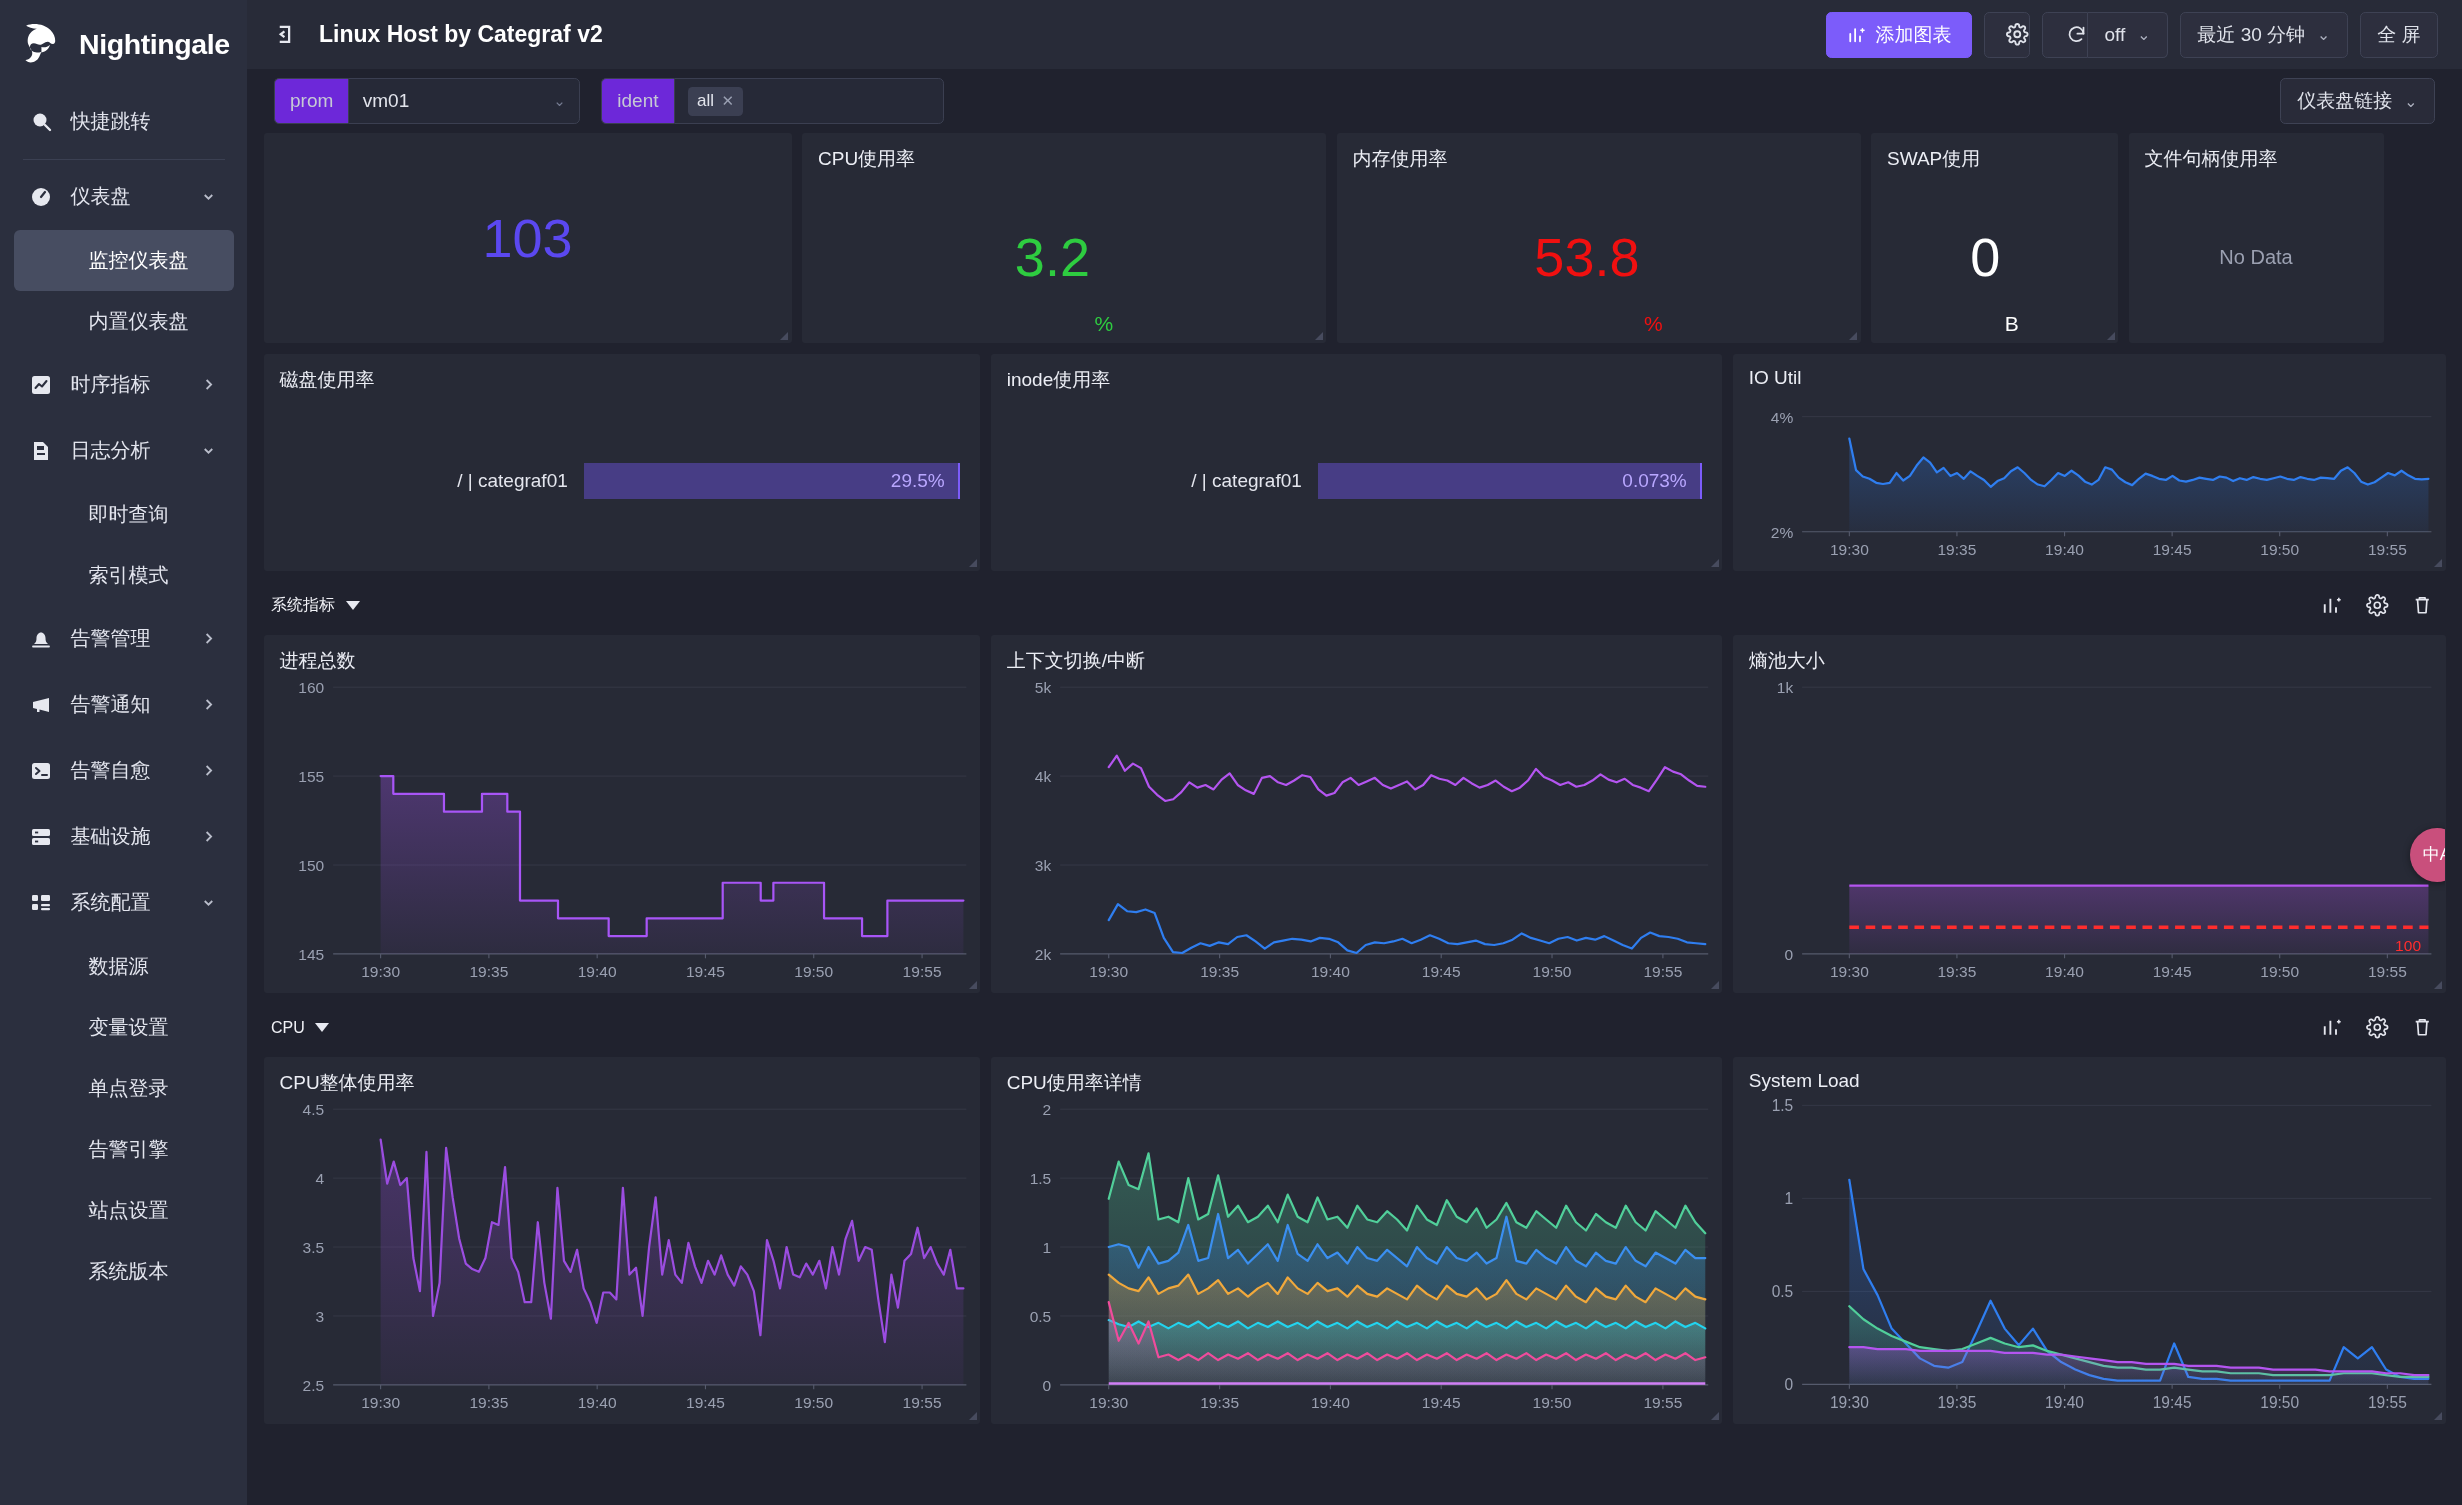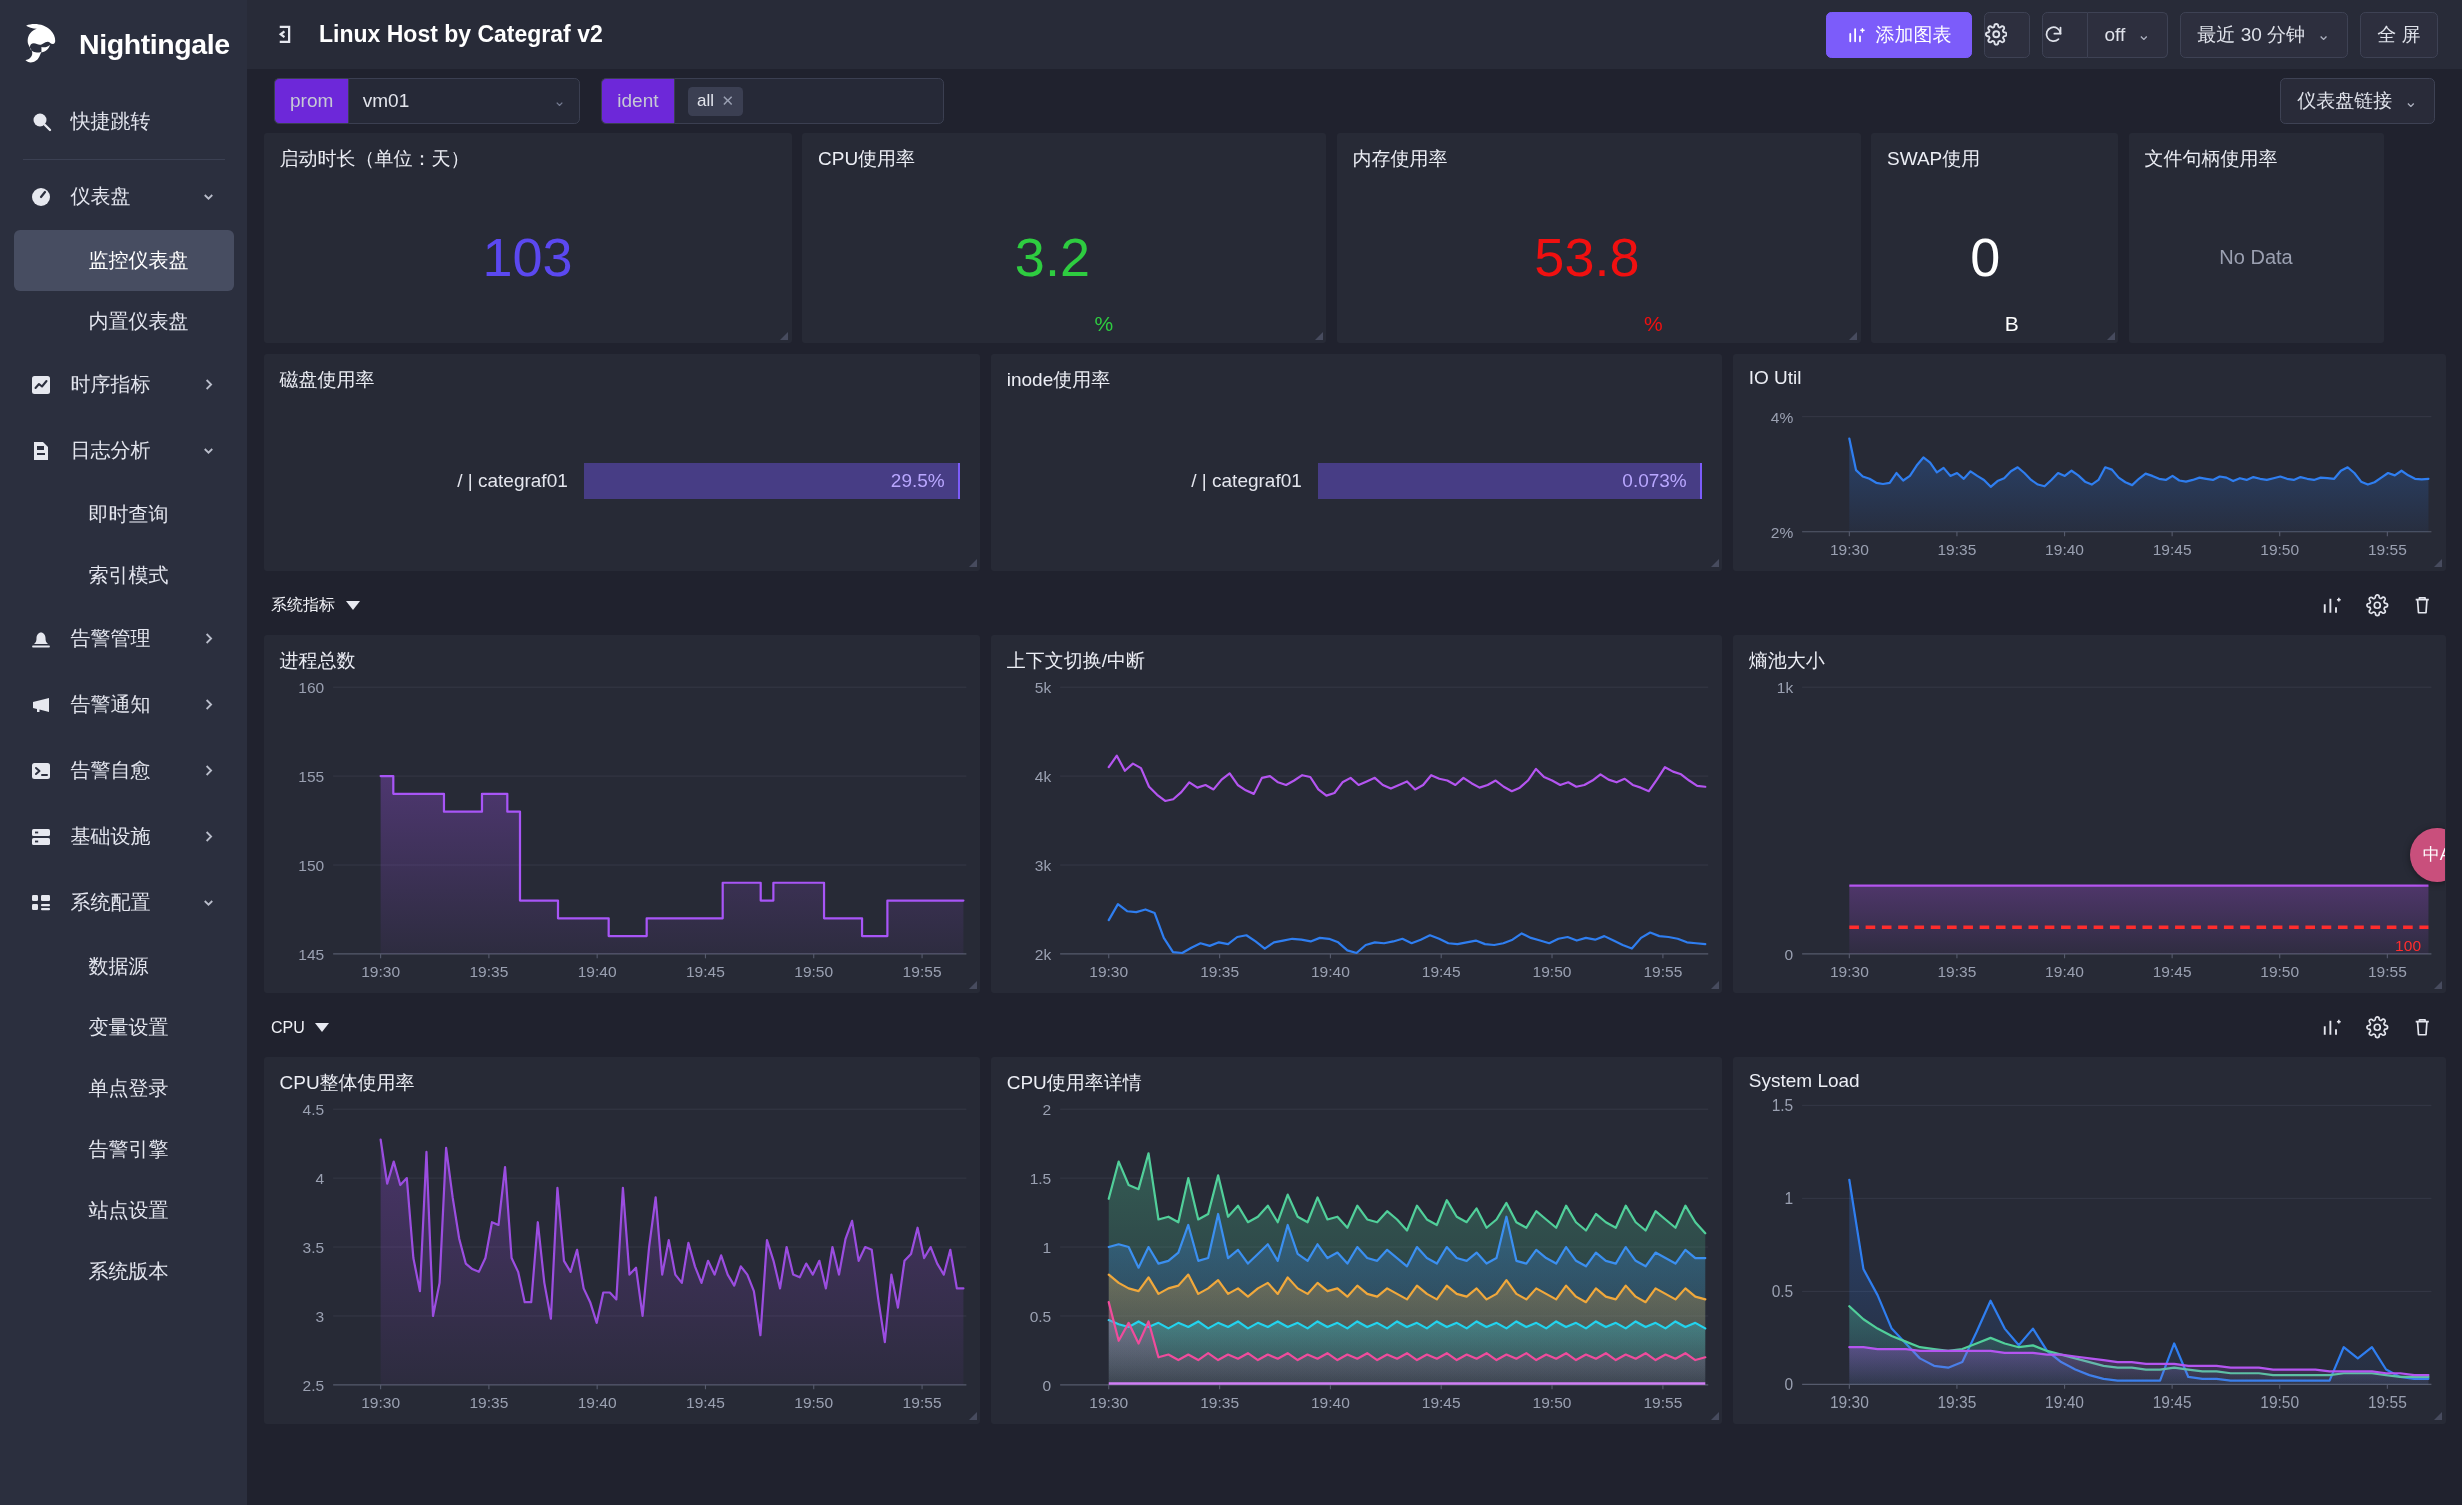--- a/index.html
+++ b/index.html
@@ -66,21 +66,21 @@
     display:flex; align-items:center; justify-content:center; cursor:pointer; }
   .collapse-ico svg { width: 22.5px; height: 22.5px; stroke: #e6e8ef;
       stroke-width: 2.4; fill: none; }
   .dash-title {
     font-size: 23px; font-weight: bold; color: #ffffff;
     margin-left: 7.5px; white-space: nowrap;
   }
   .topbar-spacer { flex: 1; }
   .btn {
     height: 46px; border-radius: 5.2px; display: flex;
-    align-items: center; justify-content: space-between;
+    align-items: center; justify-content: flex-end;
     padding: 0 16.5px; font-size: 19px; color: #dfe2ea;
     background: #31344380; border: 0.7px solid #3e4254;
     cursor: pointer; white-space: nowrap; gap: 9px;
   }
   .btn.primary {
     background: #7c5cfa; border-color: #7c5cfa; color: #fff;
     padding: 0 19.5px; font-weight: normal;
   }
   .btn.icoonly { width: 46px; padding: 0; }
   .btn svg { fill: none; stroke: currentColor; stroke-width: 2; }
@@ -454,21 +454,20 @@
       <div class="link-btn">
         <span>仪表盘链接</span>
         <span class="caret-glyph">⌄</span>
       </div>
     </div>
 
     <div class="board">
 
       <div class="row" id="row-stats">
           <div class="panel" style="width: 528px; height: 210px;">
-            <div class="panel-title">启动时长（单位：天）</div>
             <div class="panel-body">
               <div class="stat-wrap">
                 <span class="stat-value" style="color:#5b48f0">103</span>
               </div>
               <div class="resize-grip"></div>
             </div>
           </div>
           <div class="panel" style="width: 524px; height: 210px;">
             <div class="panel-title">CPU使用率</div>
             <div class="panel-body">

